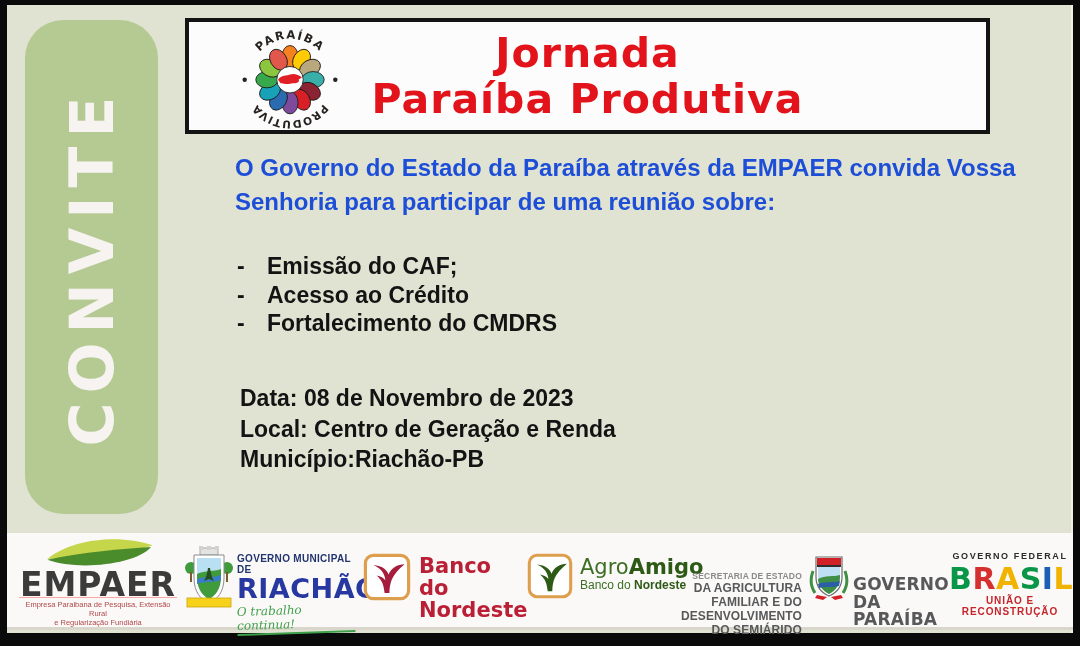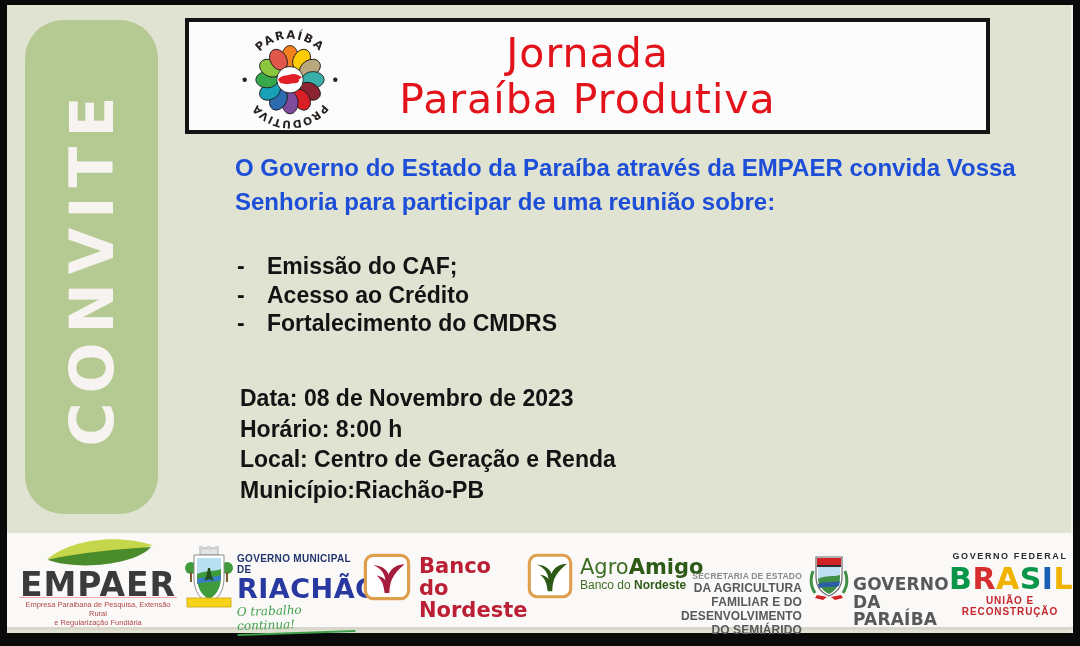--- a/index.html
+++ b/index.html
@@ -17,21 +17,21 @@
                   transform:translate(-50%,-50%) rotate(-90deg);
                   font-family:"DejaVu Sans",sans-serif;
                   font-weight:bold; font-size:60px; letter-spacing:9px;
                   color:#f6f3f1; white-space:nowrap; }
 
   
   .header-box { position:absolute; left:178px; top:13px; width:805px; height:116px;
                 background:#fdfcfc; border:4px solid #141414; }
   .title-wrap { position:absolute; left:0; top:0; width:100%; height:100%;
                 display:flex; flex-direction:column; align-items:center; justify-content:center; }
-  .title-line { font-family:"DejaVu Sans",sans-serif; font-weight:normal;
+  .title-line { font-family:"DejaVu Sans",sans-serif; font-weight:bold;
                 font-size:41px; line-height:46px; color:#e2131b; letter-spacing:1px; }
 
   .wheel-logo { position:absolute; left:48px; top:3px; width:106px; height:106px; }
   .wheel-logo svg { width:100%; height:100%; }
   .arc-text { font-family:"DejaVu Sans",sans-serif; font-weight:bold; fill:#262220; }
 
   
   .intro { position:absolute; left:228px; top:146px; width:800px;
            font-weight:bold; font-size:24px; line-height:34px; color:#1d4ed8; }
 
@@ -195,21 +195,20 @@
         <span>Acesso ao Crédito</span>
       </div>
       <div class="topic-row">
         <span class="topic-dash">-</span>
         <span>Fortalecimento do CMDRS</span>
       </div>
     </div>
 
     <div class="details">
       <div class="detail-row">Data: 08 de Novembro de 2023</div>
-      <div class="detail-row">Horário: 8:00 h</div>
       <div class="detail-row">Local: Centro de Geração e Renda</div>
       <div class="detail-row">Município:Riachão-PB</div>
     </div>
 
     <div class="logo-strip">
 
       <div class="logo-item empaer">
         <svg class="empaer-leaf" viewBox="0 0 140 40" xmlns="http://www.w3.org/2000/svg">
           <path d="M8 27 C38 2 96 -2 132 11 C100 22 52 27 8 27 Z" fill="#c6d64b"></path>
           <path d="M8 28 C50 19 96 15 130 13 C112 34 44 41 8 28 Z" fill="#4a8b2c"></path>

